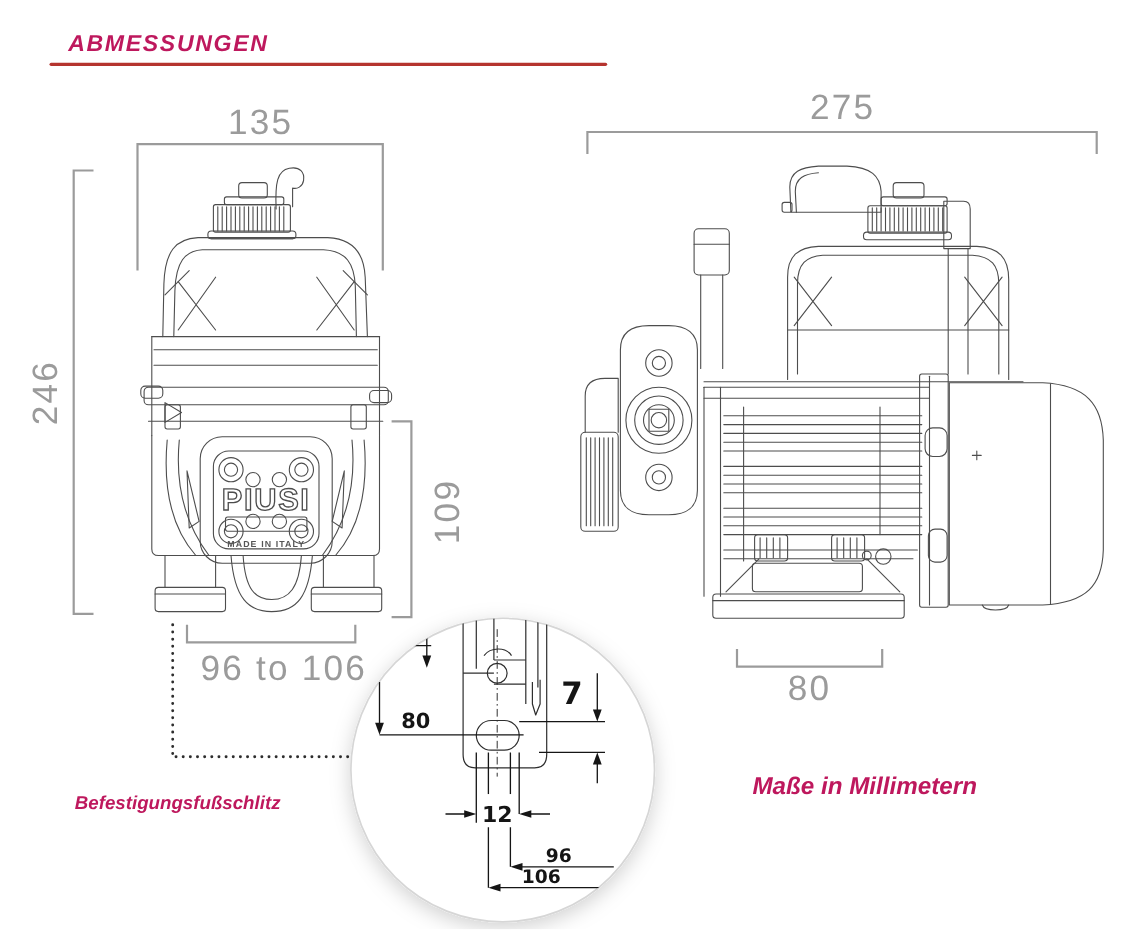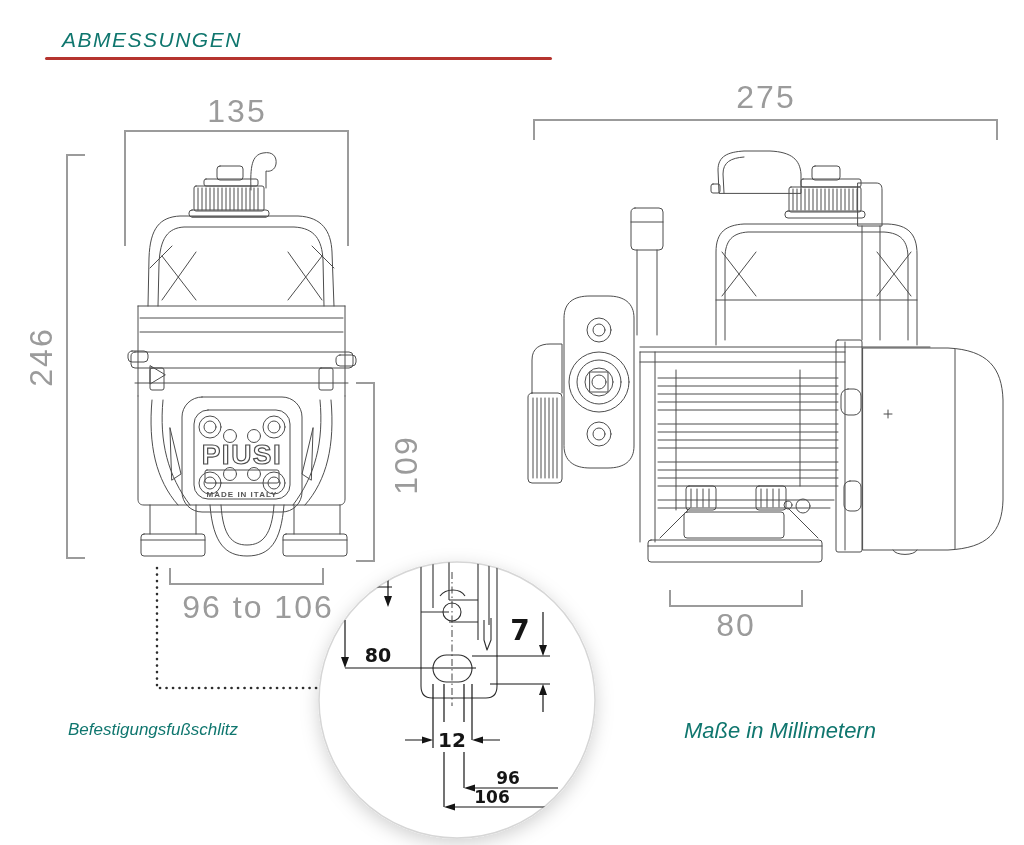--- a/index.html
+++ b/index.html
@@ -1,23 +1,23 @@
 <!DOCTYPE html>
 <html><head>
 <meta charset="utf-8">
 <style>
   html,body{margin:0;padding:0;background:#ffffff;}
   #stage{position:relative;width:1024px;height:845px;background:#fff;overflow:hidden;
          font-family:"Liberation Sans",sans-serif;}
-  .red-text{color:#0f766e;font-style:italic;font-weight:400;position:absolute;white-space:nowrap;}
+  .red-text{color:#be185d;font-style:italic;font-weight:700;position:absolute;white-space:nowrap;}
   #page-title{left:62px;top:28px;font-size:21px;letter-spacing:1.5px;}
   #title-underline{position:absolute;left:45px;top:57px;width:507px;height:3px;
                    background:#b5342f;border-radius:2px;}
   #caption-foot-slot{left:68px;top:720px;font-size:17px;}
-  #caption-units{left:684px;top:702px;font-size:22px;margin-top:16px;}
+  #caption-units{left:684px;top:702px;font-size:22px;}
   svg text{font-family:"Liberation Sans",sans-serif;}
   .dimtext{fill:#9b9b9b;font-size:32px;letter-spacing:2px;}
   .blacklab{fill:#151515;font-family:"DejaVu Sans",sans-serif;font-weight:700;}
 </style>
 </head>
 <body>
 
 <div id="stage">
 
   <div id="page-title" class="red-text">ABMESSUNGEN</div>

